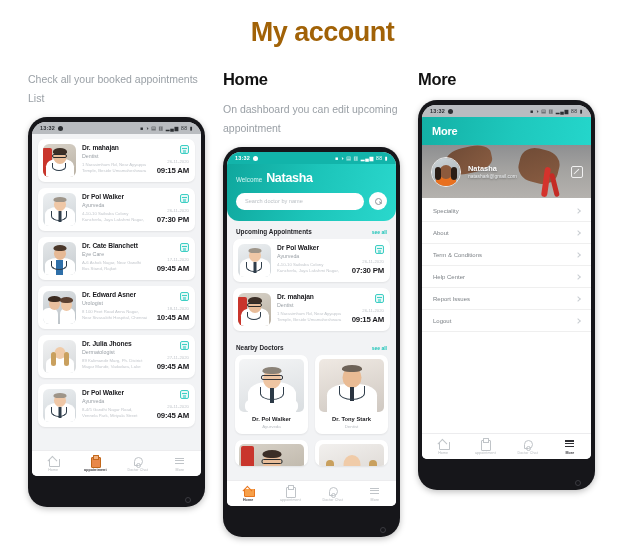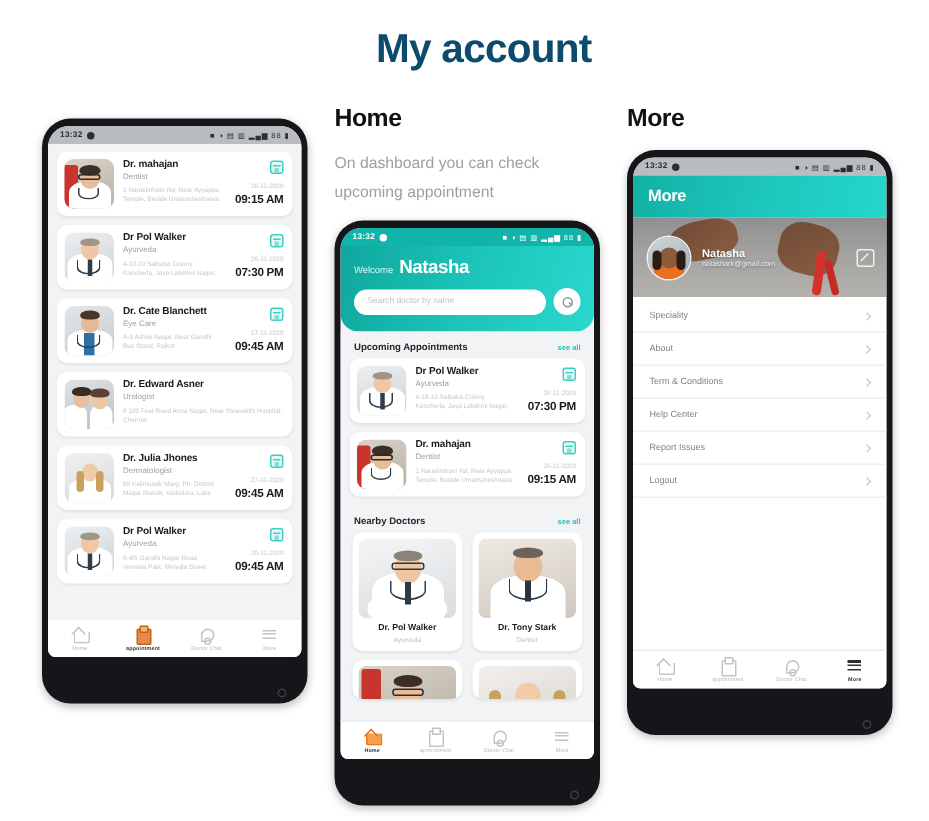--- a/index.html
+++ b/index.html
@@ -10,21 +10,21 @@
     overflow: hidden;
     position: relative;
   }
 
   
   .page-title {
     text-align: center;
     font-size: 27px;
     font-weight: bold;
     letter-spacing: -0.5px;
-    color: #0c4a6e;
+    color: #a16207;
     padding-top: 17px;
     padding-left: 26px;
   }
 
   
   .columns {
     display: flex;
     padding: 0 28px;
     margin-top: 22px;
     gap: 18px;
@@ -370,20 +370,21 @@
   .ph-stet { position:absolute; border:1.1px solid #2f3d4a; border-top:none; border-radius:0 0 50% 50%; }
 </style>
 </head>
 <body>
 
 <div class="page-title">My account</div>
 
 <div class="columns">
 
   <div class="column">
+    <div class="col-sub">Check all your booked appointments List</div>
 
     <div class="phone">
       <div class="screen">
 
         <div class="statusbar">
           <div class="sb-left">
             <span class="sb-time">13:32</span>
             <span class="sb-dot"></span>
           </div>
           <span class="sb-icons">■ ◑ ▤ ▥ ▂▄▆ 88 ▮</span>
@@ -472,20 +473,25 @@
                 <div style="position:absolute;left:5px;top:5px;width:13px;height:6px;border-radius:50% 50% 40% 40%;background:#3a2a20"></div>
                 <div style="position:absolute;left:18px;top:8px;width:11px;height:12px;border-radius:50%;background:#eec7a6"></div>
                 <div style="position:absolute;left:17px;top:6px;width:13px;height:6px;border-radius:50% 50% 40% 40%;background:#5c4132"></div>
               </div>
             </div>
             <div class="appt-info">
               <div class="doc-name">Dr. Edward Asner</div>
               <div class="doc-spec">Urologist</div>
               <div class="doc-desc">8 100 Feet Road Anna Nagar, Near Sivasakthi Hospital, Chennai</div>
             </div>
+            <div class="appt-right">
+              <span class="cal-icon"></span>
+              <span class="appt-date">18-11-2020</span>
+              <span class="appt-time">10:45 AM</span>
+            </div>
           </div>
 
           <div class="appt-card">
             <div class="doc-photo">
               <div class="ph">
                 <div class="ph-bg" style="background:linear-gradient(160deg,#f0f1f2,#d5d8da)"></div>
                 <div class="ph-coat" style="width:28px;height:16px;bottom:0"></div>
                 <div class="ph-head" style="width:11px;height:12px;top:7px;background:#f0cba8"></div>
                 <div style="position:absolute;left:9px;top:4px;width:16px;height:17px;border-radius:50% 50% 45% 45%;background:#c9a05e;z-index:-1"></div>
                 <div style="position:absolute;left:8px;top:12px;width:5px;height:14px;background:#c9a05e;border-radius:3px"></div>
@@ -552,21 +558,21 @@
           </div>
         </div>
 
       </div>
       <span class="home-indicator"></span>
     </div>
   </div>
 
   <div class="column">
     <div class="col-title">Home</div>
-    <div class="col-sub">On dashboard you can check upcoming appointment</div>
+    <div class="col-sub">On dashboard you can edit upcoming appointment</div>
 
     <div class="phone">
       <div class="screen">
 
         <div class="statusbar" style="background:#12b4aa">
           <div class="sb-left">
             <span class="sb-time" style="color:#ffffff">13:32</span>
             <span class="sb-dot" style="background:#ffffff"></span>
           </div>
           <span class="sb-icons" style="color:#ffffff">■ ◑ ▤ ▥ ▂▄▆ 88 ▮</span>

